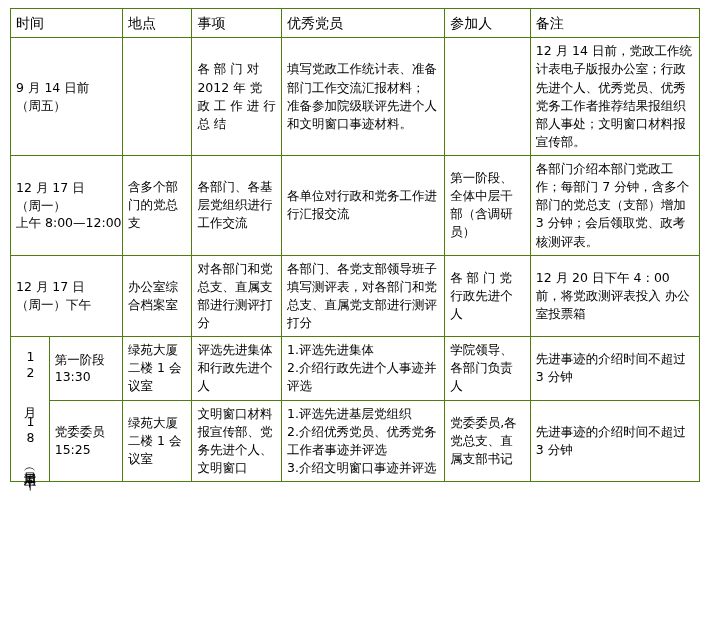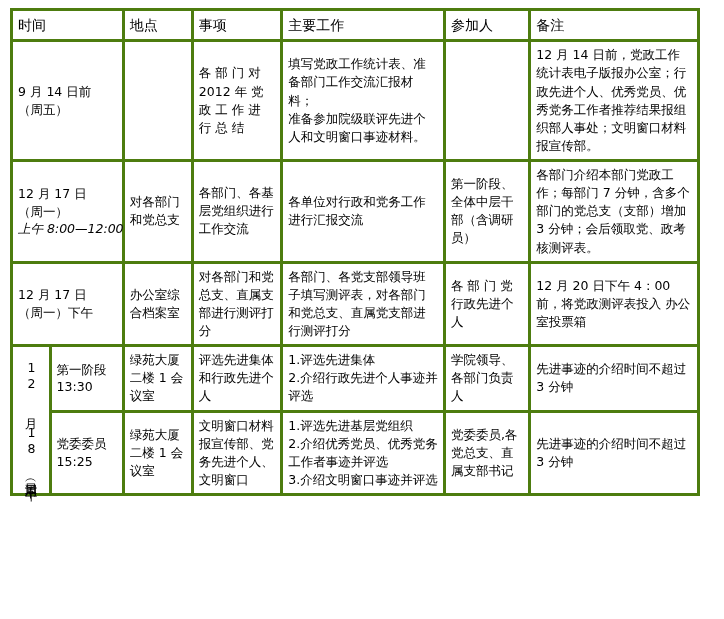--- a/index.html
+++ b/index.html
@@ -19,21 +19,21 @@
     margin: 8px 0 0 10px;
   }
   table.schedule {
     border-collapse: collapse;
     table-layout: fixed;
     width: 690px;
     font-size: 12.5px;
     line-height: 1.45;
   }
   table.schedule td, table.schedule th {
-    border: 3px solid #4d7c0f;
+    border: 1px solid #4d7c0f;
     vertical-align: middle;
     padding: 4px 5px;
     text-align: left;
     font-weight: normal;
   }
   thead th {
     font-size: 14px;
     padding: 7px 6px;
     vertical-align: middle;
   }
@@ -61,21 +61,21 @@
     display: inline-block;
     line-height: 1.15;
     text-align: center;
   }
   .vert-wrap {
     display: flex;
     align-items: center;
     justify-content: center;
     height: 100%;
   }
-  .nowrap-line { white-space: nowrap; font-style: italic; }
+  .nowrap-line { white-space: nowrap; }
   .tight { line-height: 1.4; }
 </style>
 </head>
 <body>
 
 <div class="sheet">
   <table class="schedule">
     <colgroup>
       <col class="c-time">
       <col class="c-stage">
@@ -83,21 +83,21 @@
       <col class="c-item">
       <col class="c-work">
       <col class="c-join">
       <col class="c-note">
     </colgroup>
     <thead>
       <tr>
         <th colspan="2">时间</th>
         <th>地点</th>
         <th>事项</th>
-        <th>主要工作</th>
+        <th>优秀党员</th>
         <th>参加人</th>
         <th>备注</th>
       </tr>
     </thead>
     <tbody>
 
       <tr>
         <td colspan="2" class="tight">
           <div>9 月 14 日前</div>
           <div>（周五）</div>
@@ -109,21 +109,21 @@
         <td></td>
         <td class="cell-just">12 月 14 日前，党政工作统计表电子版报办公室；行政先进个人、优秀党员、优秀党务工作者推荐结果报组织部人事处；文明窗口材料报宣传部。</td>
       </tr>
 
       <tr>
         <td colspan="2" class="tight">
           <div>12 月 17 日</div>
           <div>（周一）</div>
           <div class="nowrap-line">上午 8:00—12:00</div>
         </td>
-        <td>对各部门和党总支</td>
+        <td>含多个部门的党总支</td>
         <td class="cell-just">各部门、各基层党组织进行工作交流</td>
         <td class="cell-just">各单位对行政和党务工作进行汇报交流</td>
         <td class="cell-just">第一阶段、全体中层干部（含调研员）</td>
         <td class="cell-just">各部门介绍本部门党政工作；每部门 7 分钟，含多个部门的党总支（支部）增加 3 分钟；会后领取党、政考核测评表。</td>
       </tr>
 
       <tr>
         <td colspan="2" class="tight">
           <div>12 月 17 日</div>
           <div>（周一）下午</div>

